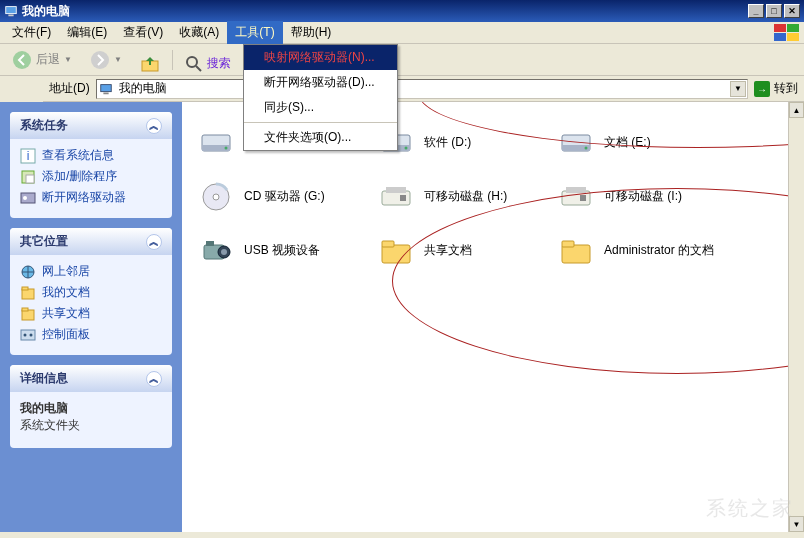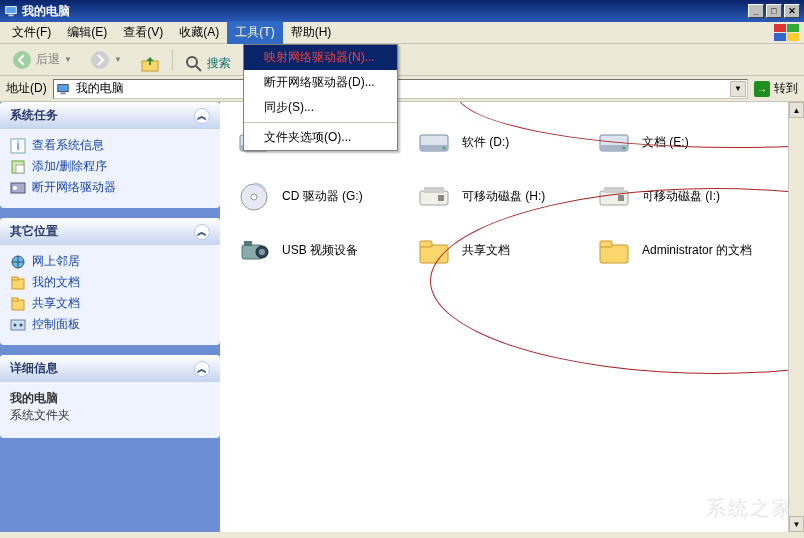--- a/index.html
+++ b/index.html
@@ -14,34 +14,34 @@
 .menubar .mitem { padding: 3px 8px; cursor: default; }
 .menubar .mitem.active { background: #316ac5; color:#fef9c3; }
 .menubar .flag { position:absolute; right:4px; top:2px; width:26px; height:18px; }
 
 .menu-popup { position:absolute; left:243px; top:44px; width:155px; background:#fff; border:1px solid #808080; box-shadow:2px 2px 2px rgba(0,0,0,.25); z-index:100; }
 .menu-popup .mi { padding:4px 20px; position:relative; cursor:default; }
 .menu-popup .mi.hl { background:#0a246a; color:#ef4444; }
 
 .toolbar { height: 32px; background:#ece9d8; border-bottom:1px solid #c8c4b8; display:flex; align-items:center; padding:0 6px; gap:6px; }
 .toolbar .tbtn { display:flex; align-items:center; gap:4px; padding:2px 6px; color:#808080; }
-.toolbar .tbtn.en { color:#0f766e;margin-top:8px; }
+.toolbar .tbtn.en { color:#6d28d9;margin-top:8px; }
 .toolbar .sep { width:1px; height:20px; background:#c8c4b8; }
 .toolbar .arw { font-size:8px; color:#808080; }
 
-.addrbar { height:26px; background:#ece9d8; border-bottom:1px solid #c8c4b8; display:flex; align-items:center; padding:0 6px; gap:6px; }
+.addrbar { height:26px; background:#ece9d8; border-bottom:1px solid #c8c4b8; display:flex; align-items:center; padding:0 6px; gap:6px;margin-left:43px; }
 .addrbar input { flex:1; height:20px; border:1px inset #c8c4b8; background:#fff; padding:0 22px; }
 .addrbar .field-wrap { flex:1; position:relative; display:flex; }
 .addrbar .field-icon { position:absolute; left:3px; top:3px; width:14px; height:14px; }
 .addrbar .field-drop { position:absolute; right:2px; top:2px; width:16px; height:16px; background:#e6e4da; border:1px solid #bfbba8; display:flex; align-items:center; justify-content:center; font-size:8px; }
 .addrbar .go-btn { display:flex; align-items:center; gap:4px; }
 .go-arrow { width:16px; height:16px; background:#1e8e1e; color:#fff; display:flex; align-items:center; justify-content:center; font-size:10px; border-radius:2px; }
 
 .main { display:flex; height:calc(538px - 22px - 22px - 32px - 26px - 6px); }
-.sidebar { width:220px; background:#6b8fd2; overflow:hidden; }
+.sidebar { width:182px; background:#6b8fd2; padding:10px; overflow:hidden; }
 .panel { background:#eef3ff; border-radius:4px; margin-bottom:10px; }
 .panel-head { background:linear-gradient(#fff,#c6d4f0); padding:5px 10px; display:flex; align-items:center; justify-content:space-between; font-weight:bold; color:#2b3a6d; border-radius:4px 4px 0 0; }
 .panel-head .chev { font-size:10px; color:#445e9c; width:16px; height:16px; border:1px solid #b4c6ea; border-radius:8px; display:flex; align-items:center; justify-content:center; background:#fff; }
 .panel-body { padding:6px 10px 10px; }
 .panel-body .task { display:flex; align-items:center; gap:6px; padding:2px 0; color:#1845a6; cursor:pointer; }
 .panel-body .task .ti { width:16px; height:16px; flex-shrink:0; }
 .details-body { padding:8px 10px 14px; color:#333; }
 .details-body .d-title { font-weight:bold; }
 
 .content { flex:1; background:#fff; position:relative; overflow:hidden; }

